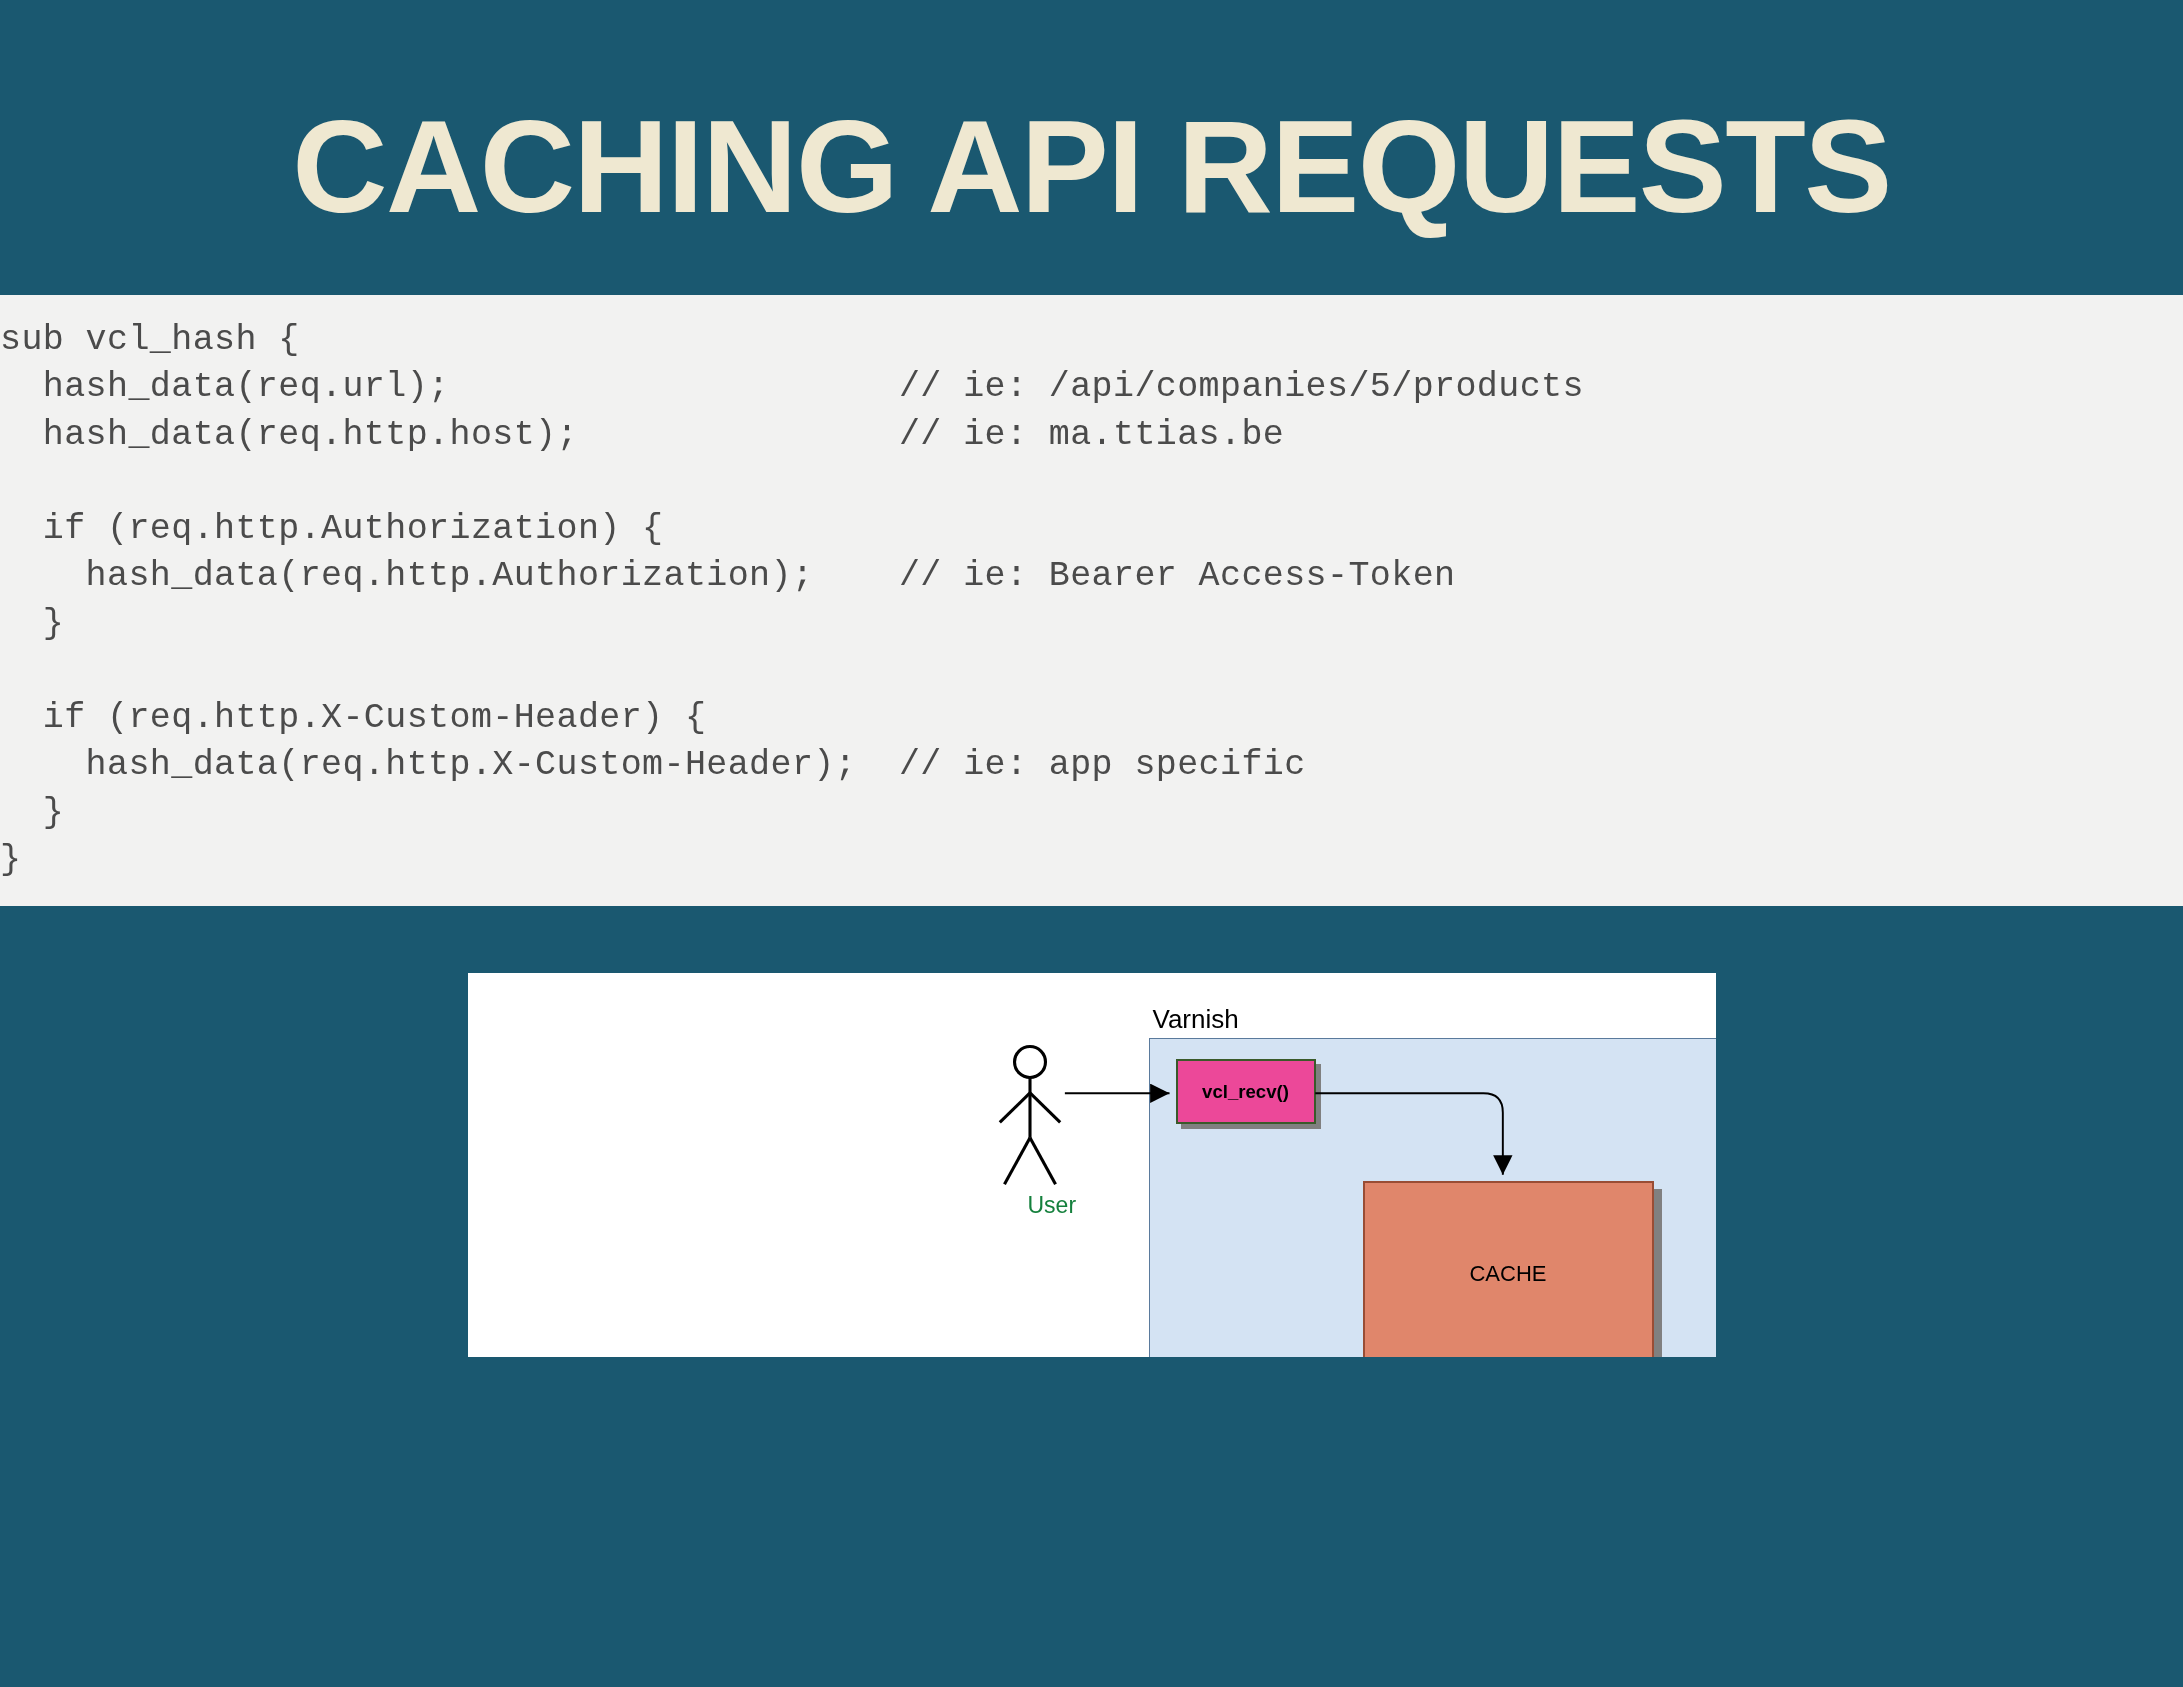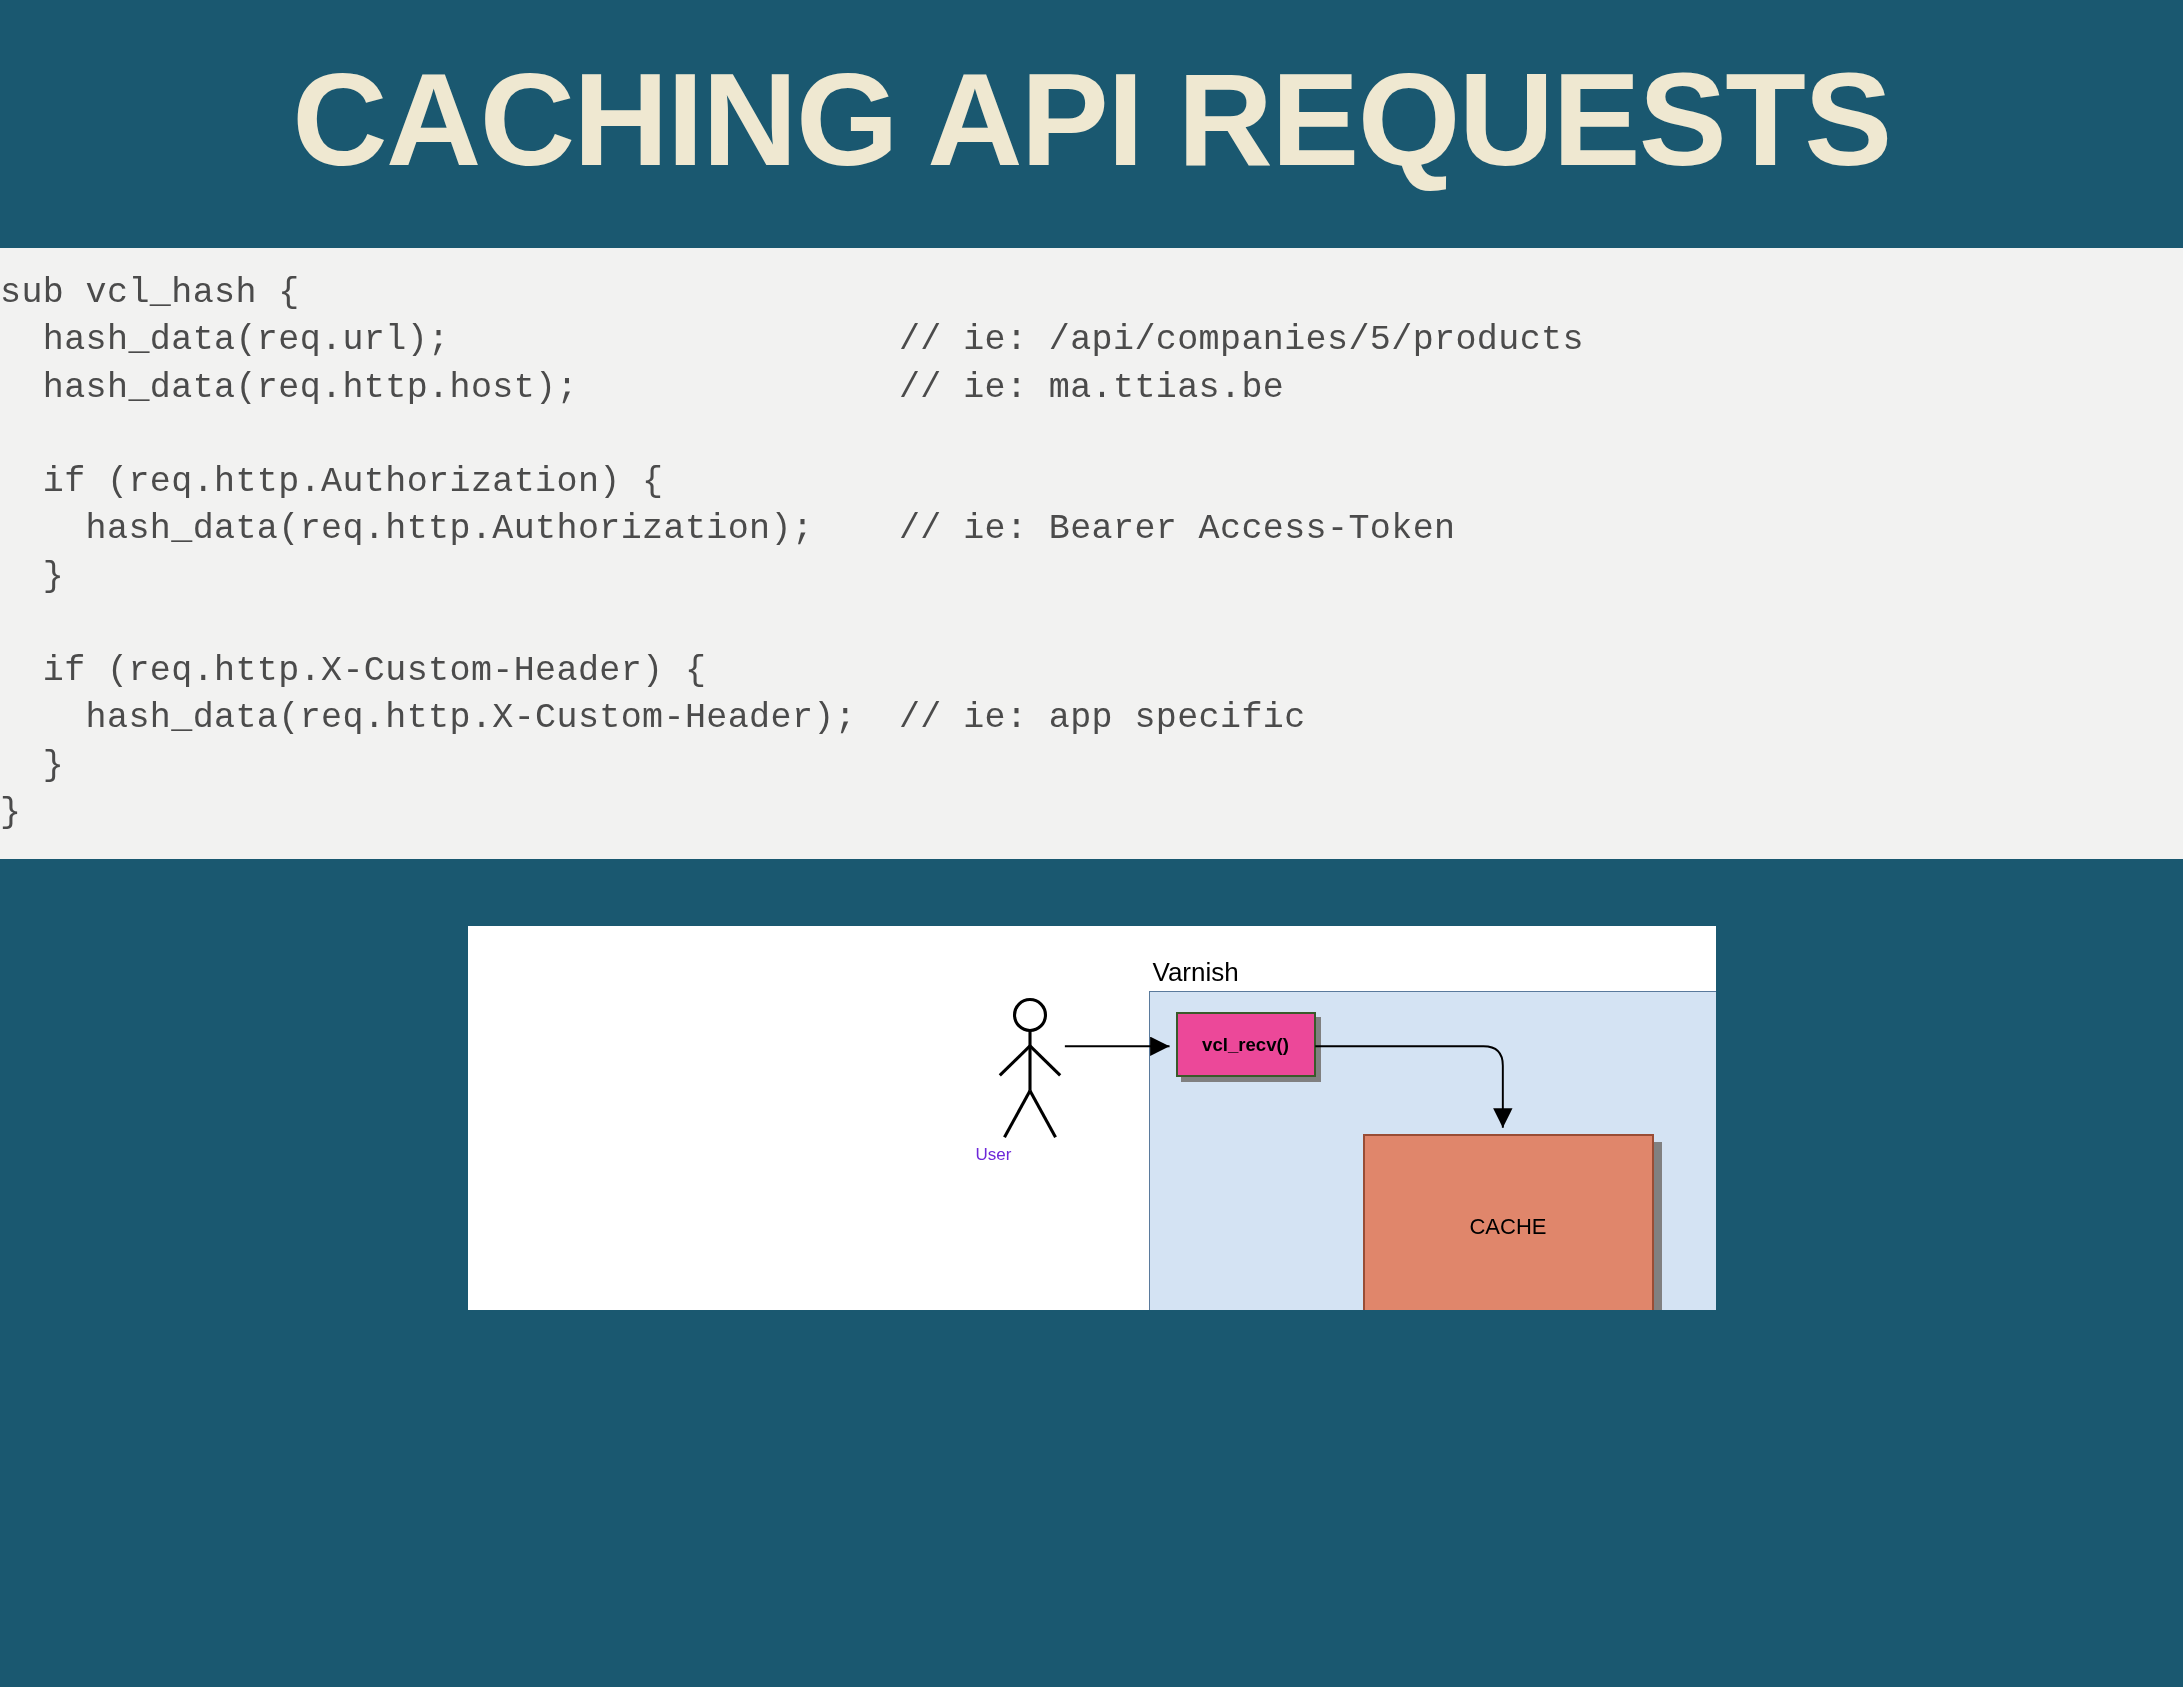--- a/index.html
+++ b/index.html
@@ -17,21 +17,21 @@
     position: relative;
   }
   .title {
     font-family: "Arial Black", Impact, "Franklin Gothic Bold", sans-serif;
     font-weight: 900;
     font-stretch: condensed;
     color: #efe8d1;
     font-size: 132px;
     text-align: center;
     letter-spacing: -1.6px;
-    padding-top: 54px;
+    padding-top: 101px;
     padding-bottom: 62px;
     line-height: 1;
   }
   .code-block {
     background: #f2f2f1;
     color: #4b4b4b;
     font-family: "Courier New", Courier, monospace;
     font-size: 35px;
     line-height: 1.35;
     padding: 22px 0 22px 0;
@@ -65,24 +65,24 @@
     border: 1.6px solid #5a7a9c;
     box-shadow: 4.7px 4.7px 0 #d0d0d0;
   }
   .user {
     position: absolute;
     left: 527px;
     top: 72px;
   }
   .user-label {
     position: absolute;
-    left: 508px;
+    left: 560px;
     top: 219px;
-    font-size: 17px;
-    color: #6d28d9;
+    font-size: 23px;
+    color: #15803d;
   }
   .recv-shadow {
     position: absolute;
     left: 713px;
     top: 91px;
     width: 140px;
     height: 65px;
     background: #808080;
   }
   .recv-box {

